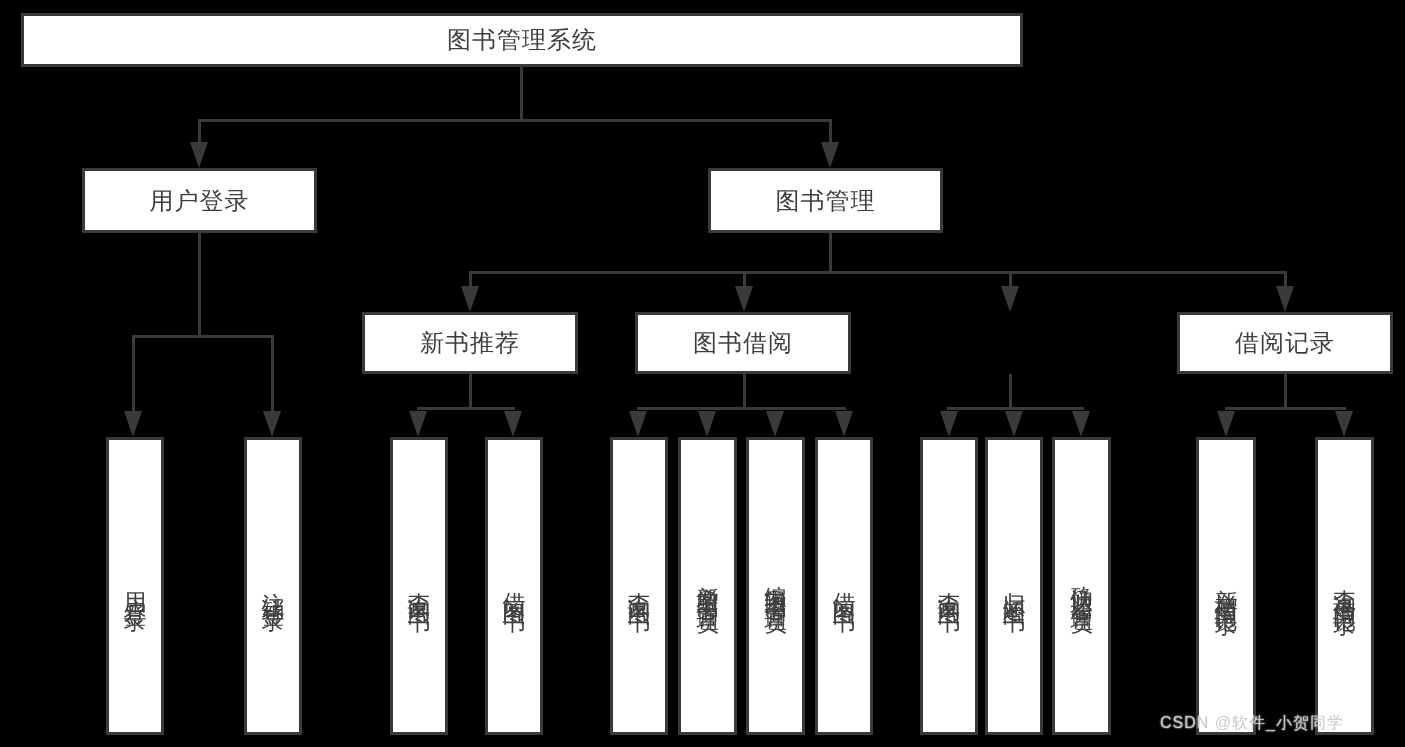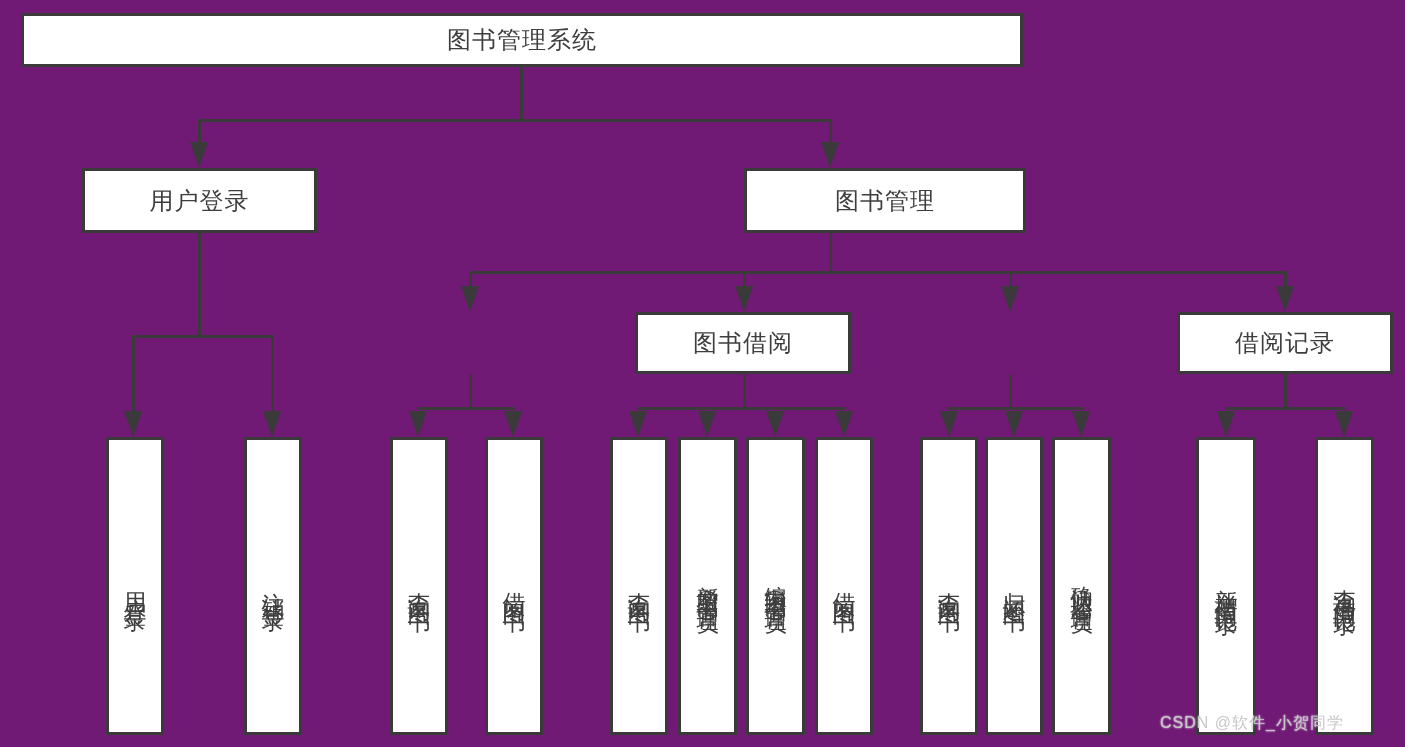--- a/index.html
+++ b/index.html
@@ -1,20 +1,20 @@
 <!DOCTYPE html>
 <html><head>
 <meta charset="utf-8">
 <style>
   html, body { margin: 0; padding: 0; background: #ffffff; }
   #canvas {
     position: relative;
     width: 1405px;
     height: 747px;
-    background: #701a75;
+    background: #000000;
     font-family: "Liberation Sans", "DejaVu Sans", sans-serif;
     overflow: hidden;
   }
   .box {
     position: absolute;
     box-sizing: border-box;
     border: 3px solid #3a3a3a;
     background: #ffffff;
     display: flex;
     align-items: center;
@@ -63,21 +63,21 @@
   <div class="vline" style="left:519.5px; top:67px; height:53px;"></div>
   <div class="hline" style="left:197.5px; top:118.5px; width:634px;"></div>
   <div class="vline" style="left:197.5px; top:118.5px; height:27px;"></div>
   <div class="arrow" style="left:190px; top:142px;"></div>
   <div class="vline" style="left:828.5px; top:118.5px; height:27px;"></div>
   <div class="arrow" style="left:821px; top:142px;"></div>
 
   <div class="box" style="left:82px; top:168px; width:235px; height:65px;">
     <span class="hlabel">用户登录</span>
   </div>
-  <div class="box" style="left:744px; top:168px; width:282px; height:65px;">
+  <div class="box" style="left:708px; top:168px; width:235px; height:65px;">
     <span class="hlabel">图书管理</span>
   </div>
 
   <div class="vline" style="left:197.5px; top:233px; height:104px;"></div>
   <div class="hline" style="left:131.5px; top:334.5px; width:142px;"></div>
   <div class="vline" style="left:131.5px; top:334.5px; height:80px;"></div>
   <div class="arrow" style="left:124px; top:411px;"></div>
   <div class="vline" style="left:270.5px; top:334.5px; height:80px;"></div>
   <div class="arrow" style="left:263px; top:411px;"></div>
 
@@ -85,20 +85,23 @@
   <div class="hline" style="left:468.5px; top:270.5px; width:818px;"></div>
   <div class="vline" style="left:468.5px; top:270.5px; height:18px;"></div>
   <div class="arrow" style="left:461px; top:286px;"></div>
   <div class="vline" style="left:742.5px; top:270.5px; height:18px;"></div>
   <div class="arrow" style="left:735px; top:286px;"></div>
   <div class="vline" style="left:1008.5px; top:270.5px; height:18px;"></div>
   <div class="arrow" style="left:1001px; top:286px;"></div>
   <div class="vline" style="left:1283.5px; top:270.5px; height:18px;"></div>
   <div class="arrow" style="left:1276px; top:286px;"></div>
 
+  <div class="box" style="left:362px; top:312px; width:216px; height:62px;">
+    <span class="hlabel">新书推荐</span>
+  </div>
   <div class="box" style="left:635px; top:312px; width:216px; height:62px;">
     <span class="hlabel">图书借阅</span>
   </div>
   <div class="box" style="left:1177px; top:312px; width:216px; height:62px;align-items:center;">
     <span class="hlabel">借阅记录</span>
   </div>
 
   <div class="vline" style="left:468.5px; top:374px; height:36px;"></div>
   <div class="hline" style="left:416.5px; top:406.5px; width:98px;"></div>
   <div class="arrow" style="left:409px; top:411px;"></div>

